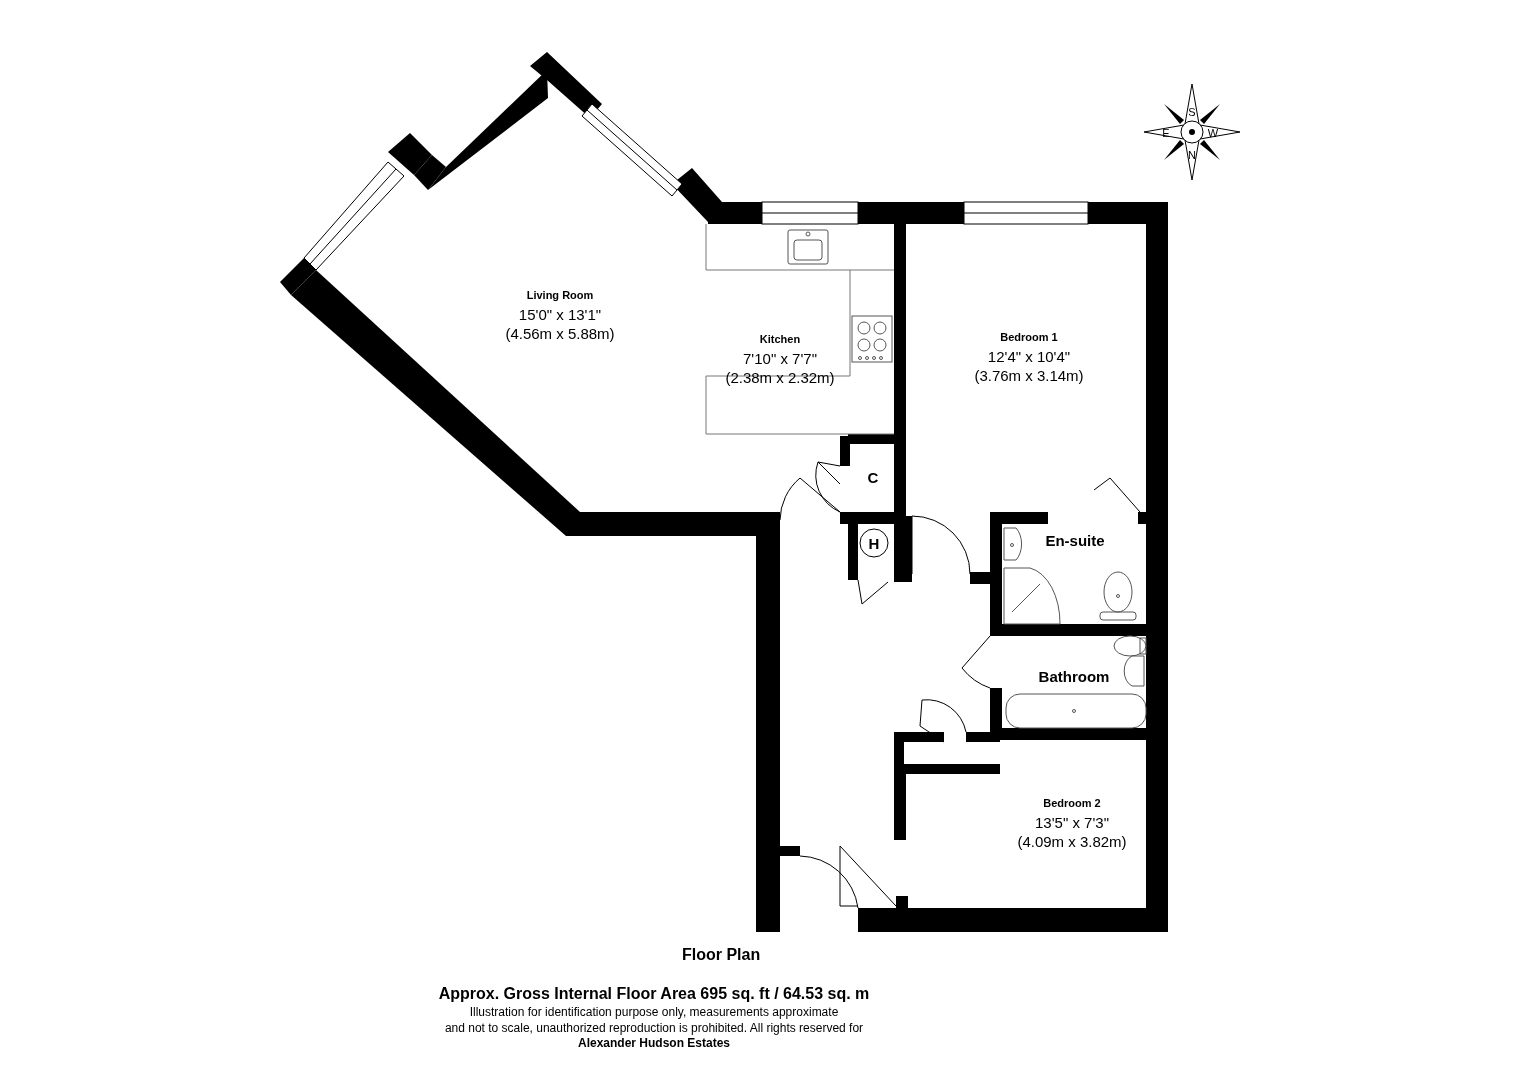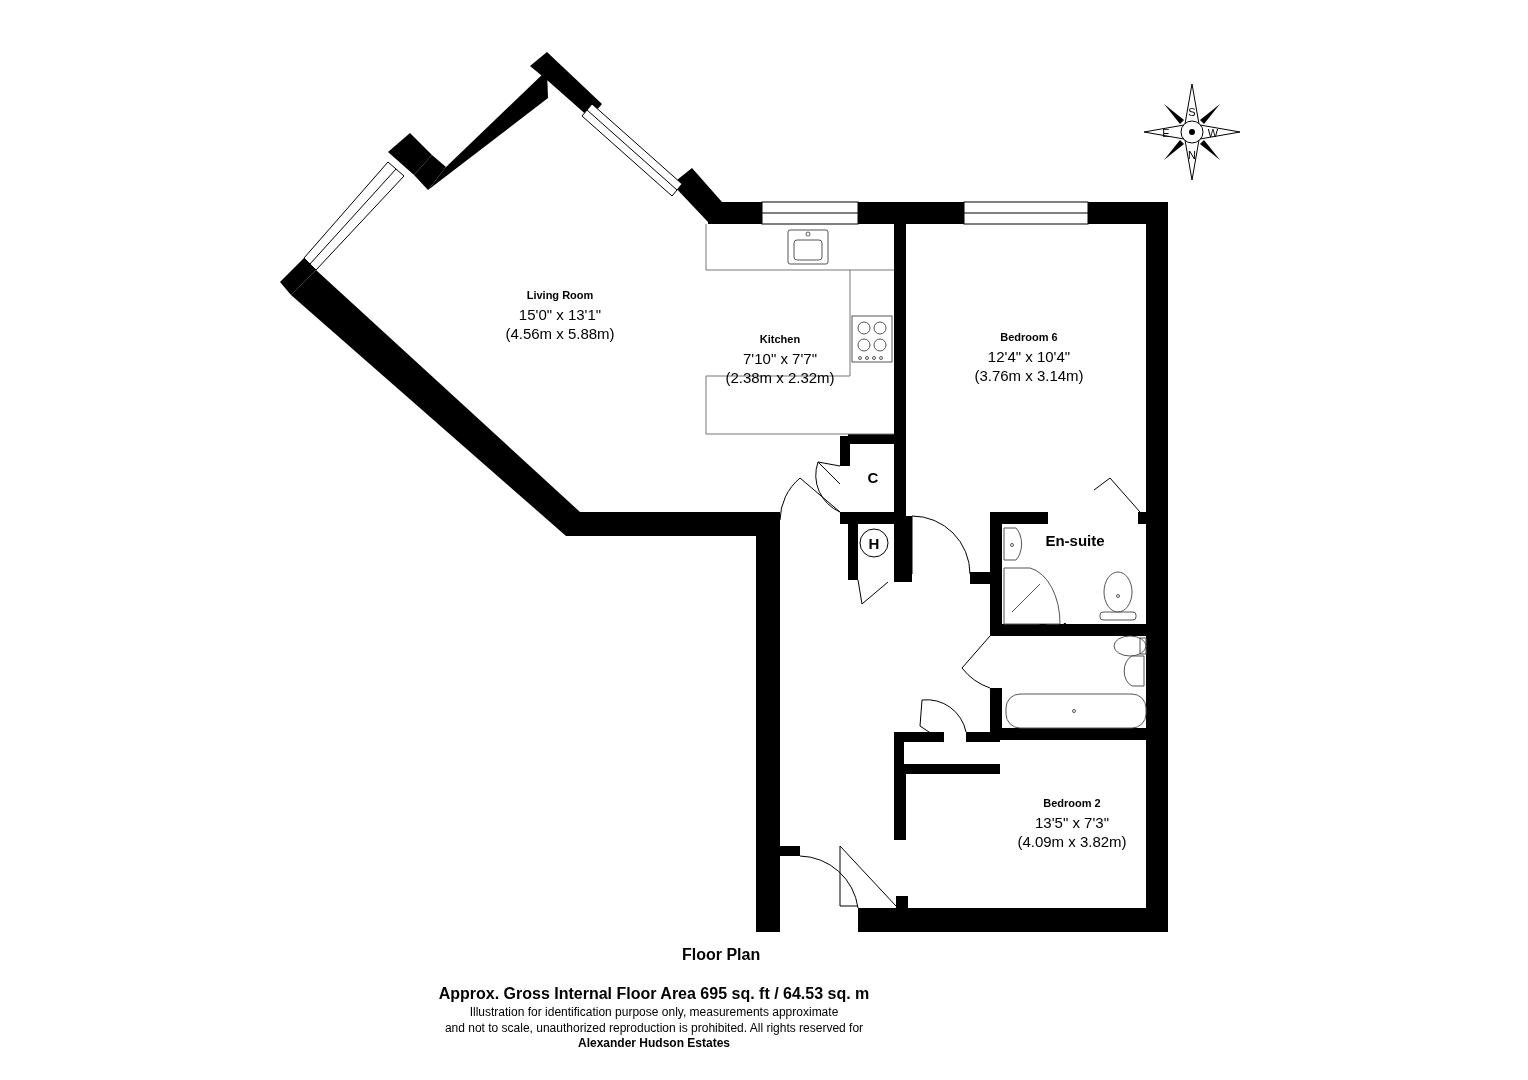--- a/index.html
+++ b/index.html
@@ -178,33 +178,33 @@
   <span class="dim">(4.56m x 5.88m)</span>
 </div>
 
 <div class="lbl" style="left:780px;top:294px;margin-top:36px;">
   <span class="name">Kitchen</span>
   <span class="dim">7'10" x 7'7"</span>
   <span class="dim">(2.38m x 2.32m)</span>
 </div>
 
 <div class="lbl" style="left:1029px;top:328px;">
-  <span class="name">Bedroom 6</span>
+  <span class="name">Bedroom 1</span>
   <span class="dim">12'4" x 10'4"</span>
   <span class="dim">(3.76m x 3.14m)</span>
 </div>
 
 <div class="lbl" style="left:1029px;top:794px;margin-left:43px;">
   <span class="name">Bedroom 2</span>
   <span class="dim">13'5" x 7'3"</span>
   <span class="dim">(4.09m x 3.82m)</span>
 </div>
 
 <span class="small-lbl" style="left:1075px;top:540px;">En-suite</span>
-<span class="small-lbl" style="left:1074px;top:628px;text-align:center;">Bathroom</span>
+<span class="small-lbl" style="left:1074px;top:676px;text-align:center;">Bathroom</span>
 <span class="small-lbl" style="left:873px;top:477px;">C</span>
 <span class="small-lbl" style="left:874px;top:543px;">H</span>
 
 <div class="footer" id="fp-title">Floor Plan</div>
 <div class="footer" id="area">Approx. Gross Internal Floor Area 695 sq. ft / 64.53 sq. m</div>
 <div class="footer disc" id="disc1">Illustration for identification purpose only, measurements approximate</div>
 <div class="footer disc" id="disc2">and not to scale, unauthorized reproduction is prohibited. All rights reserved for</div>
 <div class="footer" id="company">Alexander Hudson Estates</div>
 
 </body></html>

